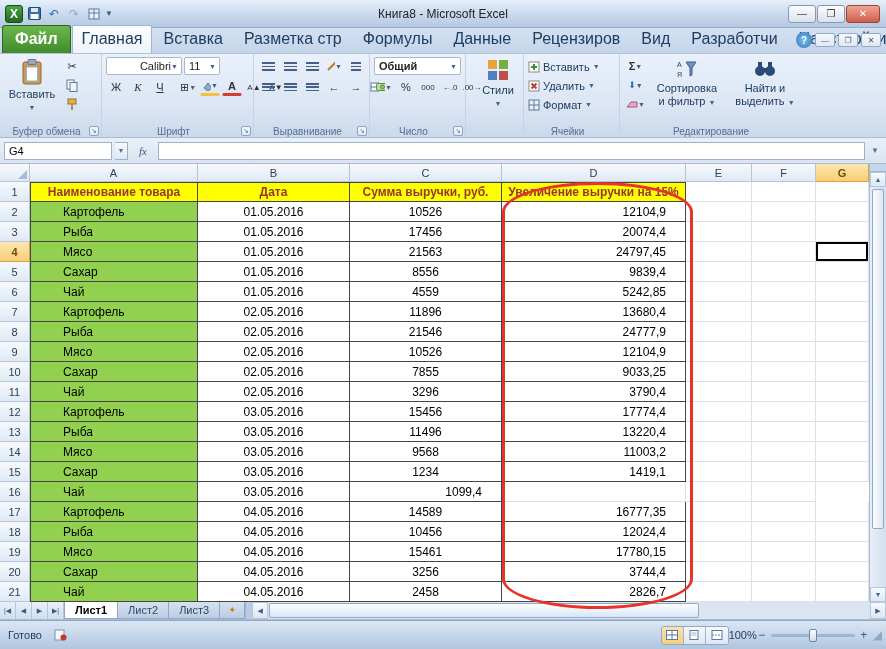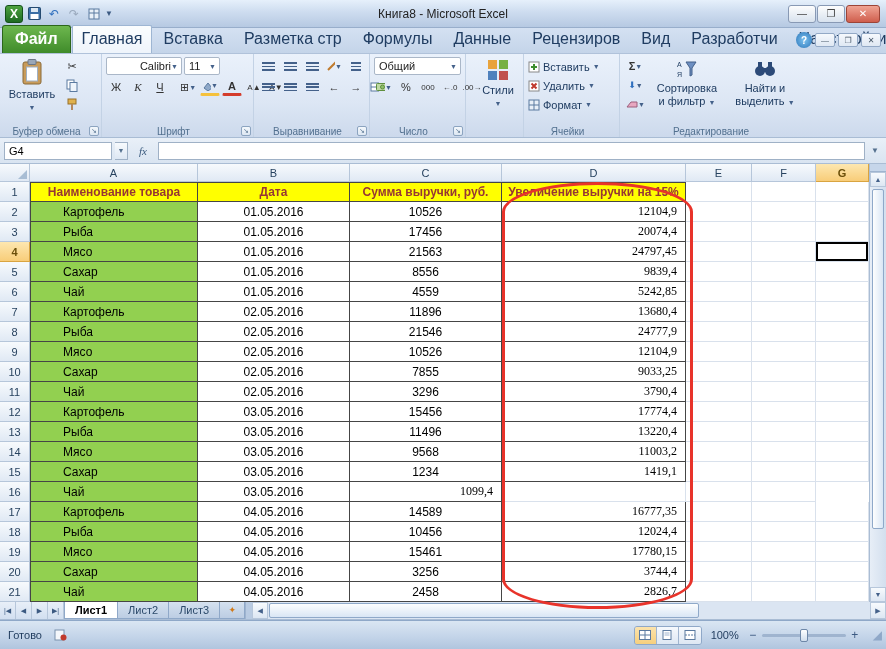--- a/index.html
+++ b/index.html
@@ -46,21 +46,21 @@
        font-size:7px;color:#52708f;display:flex;align-items:center;justify-content:center;
        background:linear-gradient(#f4f8fc,#dde7f2);}
   .grow{display:flex;align-items:center;gap:2px;margin-bottom:3px;}
   .bigbtn{display:flex;flex-direction:column;align-items:center;width:56px;min-height:62px;
           font-size:11px;color:#1f3c61;padding-top:2px;text-align:center;line-height:13px;}
   .caret{font-size:7px;color:#44618a;}
   .sbtn{min-width:20px;height:18px;display:flex;align-items:center;justify-content:center;
         font-size:11px;color:#333;border:1px solid transparent;border-radius:2px;padding:0 1px;}
   .combo{height:18px;background:#fff;border:1px solid #aab7c8;border-radius:2px;display:flex;
          align-items:center;justify-content:space-between;font-size:11px;padding:0 3px 0 4px;color:#222;}
-  .w72{width:76px;justify-content:flex-end;} .w34{width:36px;} .w80{width:88px;}
+  .w72{width:76px;justify-content:flex-end;} .w34{width:36px;} .w80{width:88px;font-weight:bold;}
   .sep{width:1px;height:18px;background:#c3d2e5;margin:0 2px;}
   .bars{width:13px;height:9px;background:repeating-linear-gradient(to bottom,#44618a 0 1.5px,transparent 1.5px 3.5px);} .letter-i{font-style:italic;font-family:"Liberation Serif",serif;} .letter-u{text-decoration:underline;}
   .fontcolor{border-bottom:3px solid #d43c2c;line-height:10px;font-weight:bold;}
   .fillcolor{border-bottom:3px solid #f5c13c;line-height:10px;}
   .tinytxt{font-size:8px;letter-spacing:0;}
   .clip-inner{display:flex;gap:2px;}
   .clip-col{display:flex;flex-direction:column;gap:1px;}
   .cellrow{display:flex;align-items:center;gap:3px;font-size:11px;height:19px;color:#1f3c61;white-space:nowrap;}
   .edit-inner{display:flex;gap:2px;}
   .edit-col{display:flex;flex-direction:column;gap:1px;}
@@ -87,21 +87,21 @@
   .colhead.sel,.rowhead.sel{background:linear-gradient(#fde7b0,#f8cd79);border-color:#d9a441;color:#6b4f0a;font-weight:bold;}
   .corner{background:linear-gradient(#f7fafd,#e0e9f4);border-right:1px solid #b6c6da;border-bottom:1px solid #b6c6da;position:relative;}
   .corner::after{content:"";position:absolute;right:2px;bottom:2px;border-left:9px solid transparent;border-bottom:9px solid #a8bdd4;}
   .cell{border-right:1px solid #d9e1ec;border-bottom:1px solid #d9e1ec;font-size:12px;color:#000;
         display:flex;align-items:center;padding:0 4px;overflow:hidden;white-space:nowrap;}
   .cell.tbl{border-right:1px solid #454545;border-bottom:1px solid #454545;}
   .cell.first{border-left:1px solid #454545;}
   .cell.name{background:#92d050;padding-left:32px;}
   .cell.hdrc{background:#ffff00;color:#963634;font-weight:bold;justify-content:center;border-top:1px solid #454545;}
   .cell.center{justify-content:center;}
-  .cell.right{justify-content:flex-end;padding-right:8px;font-family:Liberation Serif, serif;}
+  .cell.right{justify-content:flex-end;padding-right:19px;}
   .cell.cursor{box-shadow:inset 0 0 0 2px #000;}
 
   
   .vscroll{width:17px;background:linear-gradient(90deg,#e7eef7,#d3dfee);border-left:1px solid #aabdd4;
            display:flex;flex-direction:column;align-items:center;}
   .vs-split{height:8px;width:100%;background:#c6d6ea;border-bottom:1px solid #9fb4cf;}
   .vs-btn{height:15px;width:100%;font-size:7px;color:#44618a;display:flex;align-items:center;justify-content:center;
           border:1px solid #b7c7db;background:linear-gradient(#f7fafd,#dde7f3);}
   .vs-track{flex:1;width:100%;display:flex;justify-content:center;}
   .vs-thumb{width:12px;height:340px;margin-top:2px;border:1px solid #8fa9c9;border-radius:2px;
@@ -120,21 +120,21 @@
   .hscroll{flex:1;display:flex;align-items:stretch;}
   .hs-btn{width:16px;font-size:7px;color:#44618a;display:flex;align-items:center;justify-content:center;
           border:1px solid #b7c7db;background:linear-gradient(#f7fafd,#dde7f3);}
   .hs-track{flex:1;background:#dbe5f2;display:flex;}
   .hs-thumb{width:430px;margin:1px;border:1px solid #8fa9c9;border-radius:2px;background:linear-gradient(#fdfefe,#d9e6f5);}
 
   
   .statusbar{height:29px;background:linear-gradient(#dae6f3,#c2d3e8 60%,#b0c5de);display:flex;align-items:center;
              padding:0 4px 0 8px;font-size:11px;color:#1e3a5c;border-top:1px solid #8fa8c8;}
   .macro-btn{width:18px;height:16px;margin-left:10px;display:flex;align-items:center;justify-content:center;}
-  .status-right{margin-left:auto;display:flex;align-items:center;gap:9px;}
+  .status-right{margin-left:auto;display:flex;align-items:center;gap:0;}
   .viewbtns{display:flex;border:1px solid #8fa8c8;border-radius:3px;overflow:hidden;}
   .vbtn{width:22px;height:17px;display:flex;align-items:center;justify-content:center;
         background:linear-gradient(#f6f9fd,#dde7f3);border-right:1px solid #9fb4cf;}
   .vbtn:last-child{border-right:none;}
   .vbtn.pressed{background:linear-gradient(#fbe3ad,#f6cf7d);}
   .zoomtxt{font-size:11px;color:#1e3a5c;}
   .zoomslider{display:flex;align-items:center;gap:4px;}
   .zs-sign{font-size:12px;color:#3c5a82;width:10px;text-align:center;}
   .zs-track{width:84px;height:3px;background:#9fb4cf;border-radius:2px;position:relative;}
   .zs-notch{position:absolute;left:50%;top:-3px;width:1px;height:9px;background:#7790ad;}

